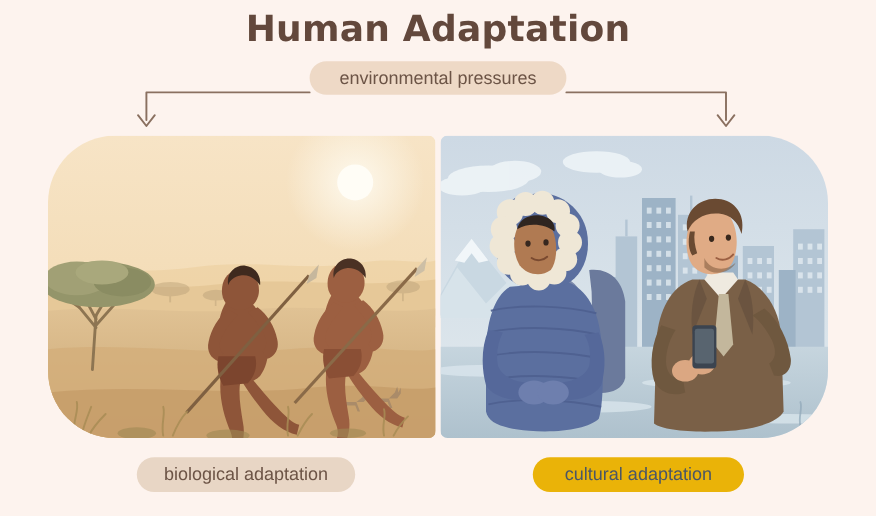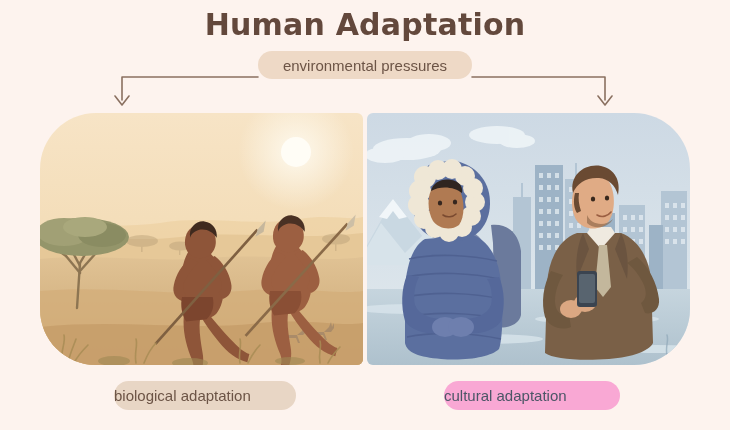--- a/index.html
+++ b/index.html
@@ -91,32 +91,32 @@
 
   
   .caption {
     position: absolute;
     top: 381px;
     height: 29px;
     border-radius: 15px;
     font-size: 15px;
     display: flex;
     align-items: center;
-    justify-content: flex-start;
+    justify-content: center;
   }
   #caption-bio {
     left: 114px;
     width: 182px;
     background: #e8d6c5;
     color: #6c5446;
   }
   #caption-cul {
     left: 444px;
     width: 176px;
-    background: #f9a8d4;
+    background: #eab308;
     color: #4b5666;
   }
 </style>
 </head>
 <body>
 
 <div id="stage">
 
   <div id="page-title">Human Adaptation</div>
 

